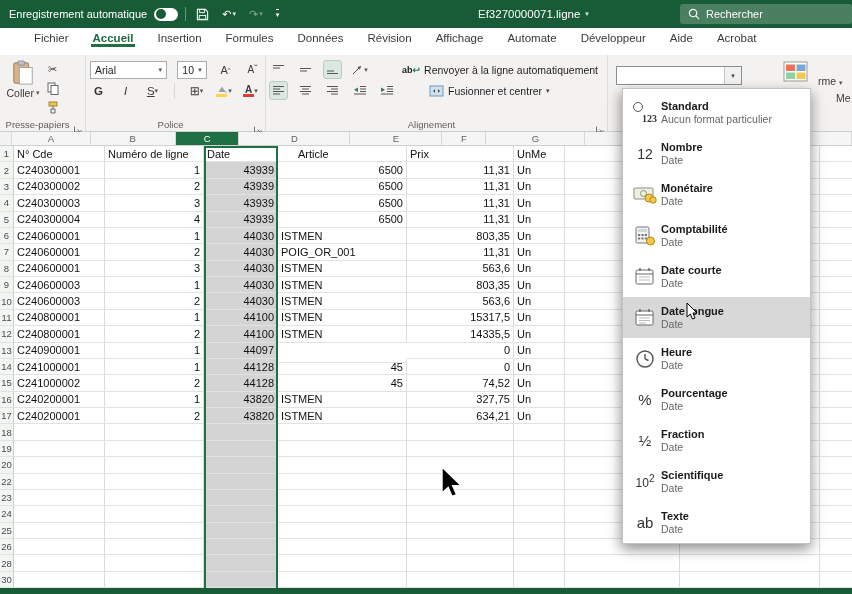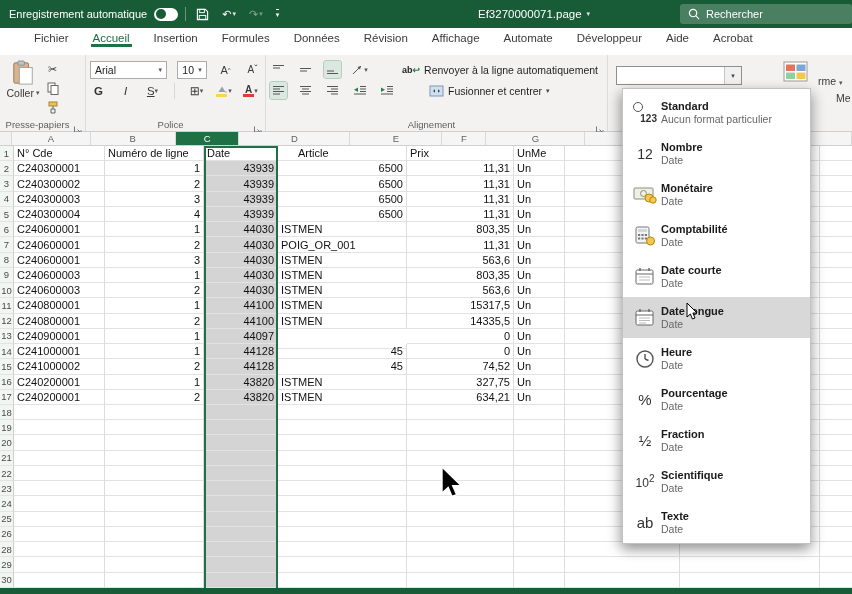--- a/index.html
+++ b/index.html
@@ -20,21 +20,21 @@
   .tb-title{position:absolute;left:478px;top:0;height:28px;display:flex;align-items:center;gap:5px;
             font-size:11.5px;}
   .searchbox{position:absolute;right:0;top:4px;width:172px;height:20px;background:rgba(255,255,255,.22);
             border-radius:3px;display:flex;align-items:center;gap:6px;padding-left:8px;box-sizing:border-box;
             font-size:11px;color:#fff;}
 
   
   .rtabs{position:absolute;left:16px;top:28px;width:100%;height:19px;background:#fff;display:flex;
          align-items:stretch;padding-left:6px;box-sizing:border-box;}
   .rtab{position:relative;display:flex;align-items:center;padding:0 12px;font-size:11.5px;color:#3b3a39;cursor:default;}
-  .rtab.active{color:#1E6B43;font-weight:normal;}
+  .rtab.active{color:#1E6B43;font-weight:bold;}
   .rtab.active::after{content:"";position:absolute;left:10px;right:10px;bottom:0;height:3px;background:#1F7145;}
 
   
   .ribbon{position:absolute;left:0;top:55px;width:100%;height:77px;background:#f3f2f1;
           border-bottom:1px solid #cfcfcf;box-sizing:border-box;display:flex;}
   .rgroup{position:relative;border-right:1px solid #dcdcdc;box-sizing:border-box;padding:3px 2px 15px 2px;}
   .rg-label{position:absolute;bottom:1px;left:0;right:10px;text-align:center;font-size:9.5px;color:#605e5c;}
   .launcher{position:absolute;right:3px;bottom:2px;width:9px;height:9px;}
   .sbtn{display:flex;align-items:center;justify-content:center;height:17px;min-width:17px;color:#3b3a39;border-radius:2px;}
   .sbtn.sel{background:#dbe8e0;outline:1px solid #b5cdbf;}
@@ -88,21 +88,21 @@
   .mi.hl{background:#D8D8D8;}
   .mi-ic{width:32px;flex:none;display:flex;align-items:center;justify-content:center;color:#444;}
   .mi-tx{display:flex;flex-direction:column;line-height:1.3;}
   .mi-tx b{font-size:11px;color:#1a1a1a;}
   .mi-tx i{font-style:normal;font-size:10.5px;color:#666;}
   .menu-footer{border-top:1px solid #d6d6d6;margin-top:3px;height:27px;display:flex;align-items:center;
         justify-content:center;font-size:11px;color:#1a1a1a;}
   .ic-num{font-size:14px;color:#333;}
   .ic-pct,.ic-frac,.ic-txt{font-size:15px;color:#333;}
   .ic-sci{font-size:12px;color:#333;}
-  .ic-std{position:relative;width:24px;height:22px;}
+  .ic-std{position:relative;width:24px;height:22px;font-family:Liberation Serif, serif;}
   .ic-std .clk{position:absolute;left:0;top:0;width:8px;height:8px;border:1.3px solid #555;border-radius:50%;}
   .ic-std .n123{position:absolute;right:0;bottom:0;font-size:10px;font-weight:bold;color:#333;}
 
   .cursor-big{position:absolute;left:441px;top:466px;z-index:60;}
   .cursor-small{position:absolute;left:686px;top:302px;z-index:60;}
 </style>
 </head>
 <body>
 
 <div class="app">
@@ -125,21 +125,21 @@
         </span>
       <span class="qat-btn dim">
           <span>↷</span>
           <span class="tiny-arrow">▾</span>
         </span>
       <span class="qat-btn">
           <span style="border-top:1px solid #fff;font-size:7px;padding-top:1px;">▾</span>
         </span>
     </div>
     <div class="tb-title">
-      <span>Ef3270000071.page</span>
+      <span>Ef3270000071.ligne</span>
       <span class="tiny-arrow">▾</span>
     </div>
     <div class="searchbox">
       <svg width="12" height="12" viewBox="0 0 13 13">
           <circle cx="5.5" cy="5.5" r="4" fill="none" stroke="#fff" stroke-width="1.3"></circle>
           <line x1="8.6" y1="8.6" x2="12" y2="12" stroke="#fff" stroke-width="1.3"></line>
         </svg>
       <span>Rechercher</span>
     </div>
   </header>
@@ -632,32 +632,20 @@
           <div class="cell" style="width: 99px;"></div>
           <div class="cell selfill" style="width: 74px;"></div>
           <div class="cell" style="width: 129px;"></div>
           <div class="cell" style="width: 107px;"></div>
           <div class="cell" style="width: 51px;"></div>
           <div class="cell" style="width: 115px;"></div>
           <div class="cell" style="width: 140px;"></div>
           <div class="cell" style="width: 170px;"></div>
         </div>
         <div class="grow">
-          <div class="rnum">21</div>
-          <div class="cell" style="width: 91px;"></div>
-          <div class="cell" style="width: 99px;"></div>
-          <div class="cell selfill" style="width: 74px;"></div>
-          <div class="cell" style="width: 129px;"></div>
-          <div class="cell" style="width: 107px;"></div>
-          <div class="cell" style="width: 51px;"></div>
-          <div class="cell" style="width: 115px;"></div>
-          <div class="cell" style="width: 140px;"></div>
-          <div class="cell" style="width: 170px;"></div>
-        </div>
-        <div class="grow">
           <div class="rnum">22</div>
           <div class="cell" style="width: 91px;"></div>
           <div class="cell" style="width: 99px;"></div>
           <div class="cell selfill" style="width: 74px;"></div>
           <div class="cell" style="width: 129px;"></div>
           <div class="cell" style="width: 107px;"></div>
           <div class="cell" style="width: 51px;"></div>
           <div class="cell" style="width: 115px;"></div>
           <div class="cell" style="width: 140px;"></div>
           <div class="cell" style="width: 170px;"></div>
@@ -705,32 +693,20 @@
           <div class="cell selfill" style="width: 74px;"></div>
           <div class="cell" style="width: 129px;"></div>
           <div class="cell" style="width: 107px;"></div>
           <div class="cell" style="width: 51px;"></div>
           <div class="cell" style="width: 115px;"></div>
           <div class="cell" style="width: 140px;"></div>
           <div class="cell" style="width: 170px;"></div>
         </div>
         <div class="grow">
           <div class="rnum">28</div>
-          <div class="cell" style="width: 91px;"></div>
-          <div class="cell" style="width: 99px;"></div>
-          <div class="cell selfill" style="width: 74px;"></div>
-          <div class="cell" style="width: 129px;"></div>
-          <div class="cell" style="width: 107px;"></div>
-          <div class="cell" style="width: 51px;"></div>
-          <div class="cell" style="width: 115px;"></div>
-          <div class="cell" style="width: 140px;"></div>
-          <div class="cell" style="width: 170px;"></div>
-        </div>
-        <div class="grow">
-          <div class="rnum">29</div>
           <div class="cell" style="width: 91px;"></div>
           <div class="cell" style="width: 99px;"></div>
           <div class="cell selfill" style="width: 74px;"></div>
           <div class="cell" style="width: 129px;"></div>
           <div class="cell" style="width: 107px;"></div>
           <div class="cell" style="width: 51px;"></div>
           <div class="cell" style="width: 115px;"></div>
           <div class="cell" style="width: 140px;"></div>
           <div class="cell" style="width: 170px;"></div>
         </div>

